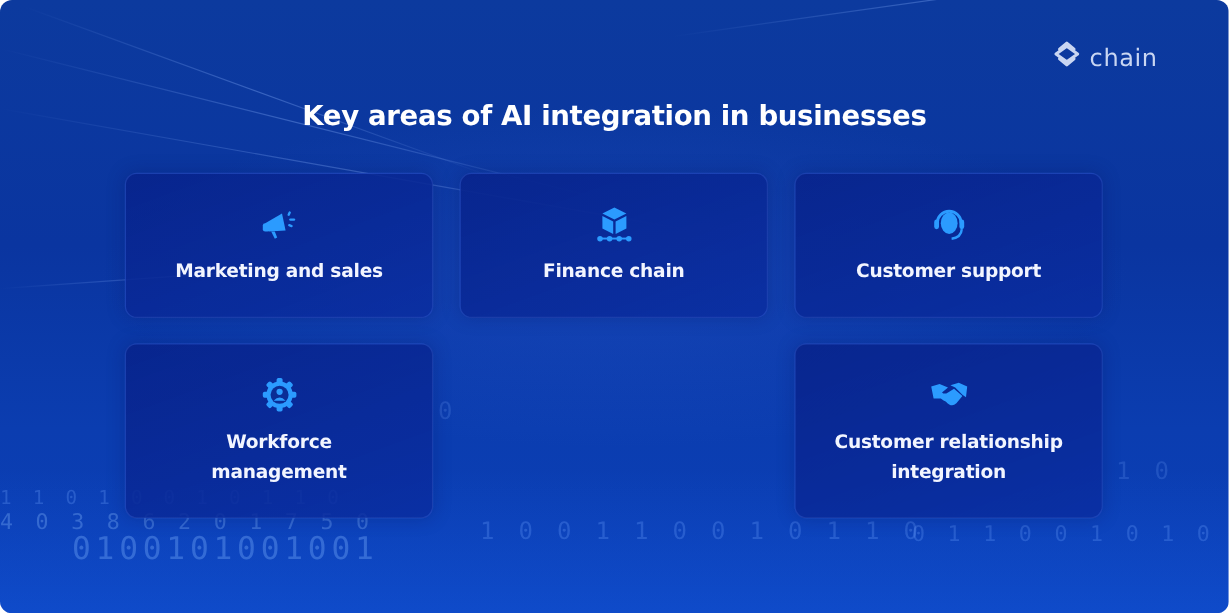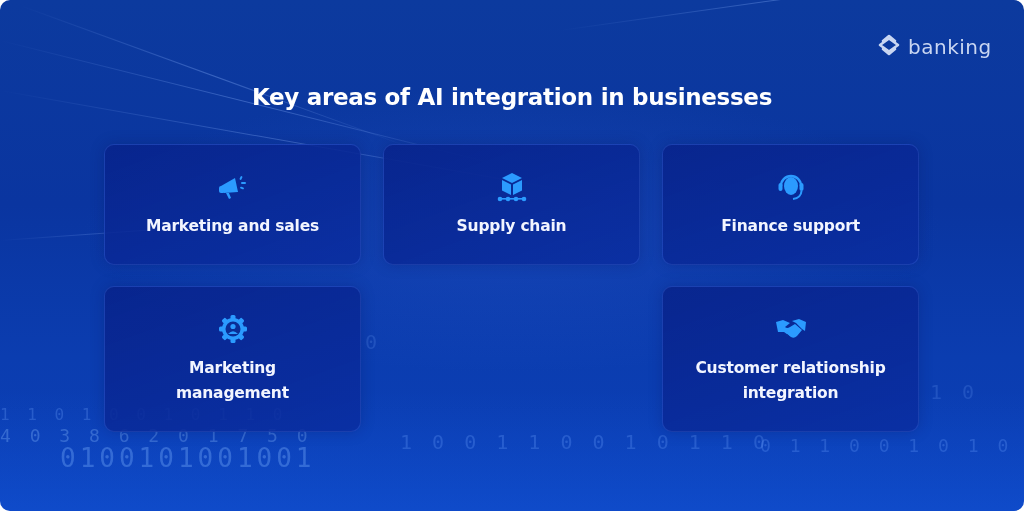--- a/index.html
+++ b/index.html
@@ -58,21 +58,21 @@
   <div class="glow-bottom"></div>
 
   <div class="logo">
     <span>
       <svg width="26" height="26" viewBox="0 0 26 26" fill="none" stroke="#c9d6f2" stroke-width="2.6" stroke-linecap="round" stroke-linejoin="round">
         <path d="M7 9 L13 4 L19 9"></path>
         <path d="M7 17 L13 22 L19 17"></path>
         <path d="M4 13 L13 6.5 L22 13 L13 19.5 Z"></path>
       </svg>
     </span>
-    <span class="logo-text">banking</span>
+    <span class="logo-text">chain</span>
   </div>
 
   <div class="title">Key areas of AI integration in businesses</div>
 
   <div class="card row1 c1">
     <div class="icon">
       <svg width="32" height="30" viewBox="0 0 32 30" fill="#2b9bff">
         <path d="M4 14 L18 6 L21 20 L7 21 Z"></path>
         <rect x="2" y="14" width="6" height="7" rx="2"></rect>
         <path d="M9 21 L12 27 L14 26 L12 21 Z"></path>
@@ -90,34 +90,34 @@
         <path d="M16 2 L26 7 L16 12 L6 7 Z"></path>
         <path d="M6 9 L15 13.5 L15 24 L6 19.5 Z"></path>
         <path d="M26 9 L17 13.5 L17 24 L26 19.5 Z"></path>
         <rect x="3" y="27" width="26" height="1.6"></rect>
         <circle cx="4" cy="28" r="2.3"></circle>
           <circle cx="12" cy="28" r="2.3"></circle>
           <circle cx="20" cy="28" r="2.3"></circle>
           <circle cx="28" cy="28" r="2.3"></circle>
       </svg>
     </div>
-    <div class="label">Supply chain</div>
+    <div class="label">Finance chain</div>
   </div>
 
   <div class="card row1 c3">
     <div class="icon">
       <svg width="32" height="32" viewBox="0 0 32 32" fill="none">
         <ellipse cx="16" cy="15" rx="7" ry="9" fill="#2b9bff"></ellipse>
         <path d="M6 15 A10 10 0 0 1 26 15" stroke="#2b9bff" stroke-width="2.4"></path>
         <rect x="3.5" y="12" width="4" height="8" rx="2" fill="#2b9bff"></rect>
         <rect x="24.5" y="12" width="4" height="8" rx="2" fill="#2b9bff"></rect>
         <path d="M26.5 20 Q26 27 18 28" stroke="#2b9bff" stroke-width="2"></path>
       </svg>
     </div>
-    <div class="label">Finance support</div>
+    <div class="label">Customer support</div>
   </div>
 
   <div class="card row2 c1">
     <div class="icon">
       <svg width="32" height="32" viewBox="0 0 32 32">
         <g fill="#2b9bff">
           <circle cx="16" cy="16" r="11"></circle>
           <rect x="13.5" y="2" width="5" height="6" rx="1.5"></rect>
           <rect x="13.5" y="24" width="5" height="6" rx="1.5"></rect>
           <rect x="2" y="13.5" width="6" height="5" rx="1.5"></rect>
@@ -125,21 +125,21 @@
           <rect x="13.5" y="2" width="5" height="6" rx="1.5" transform="rotate(45 16 16)"></rect>
           <rect x="13.5" y="2" width="5" height="6" rx="1.5" transform="rotate(135 16 16)"></rect>
           <rect x="13.5" y="2" width="5" height="6" rx="1.5" transform="rotate(225 16 16)"></rect>
           <rect x="13.5" y="2" width="5" height="6" rx="1.5" transform="rotate(315 16 16)"></rect>
         </g>
         <circle cx="16" cy="16" r="7.5" fill="#0a2d96"></circle>
         <circle cx="16" cy="13.5" r="2.6" fill="#2b9bff"></circle>
         <path d="M11 21 Q16 15.5 21 21 Z" fill="#2b9bff"></path>
       </svg>
     </div>
-    <div class="label">Marketing management</div>
+    <div class="label">Workforce management</div>
   </div>
 
 
   <div class="card row2 c3">
     <div class="icon">
       <svg width="32" height="26" viewBox="0 0 32 26" fill="#2b9bff">
         <path d="M1 6 L8 4 L15 7 L10 11 Q12 13 15 11 L20 8 L27 14 L22 20 Q19 23 16 21 L9 16 L3 16 Z"></path>
         <path d="M17 5 L24 3 L31 6 L30 15 L27 13 L21 7 Z"></path>
         <path d="M12 18 L14 19.5 L12 21.5 L10 20 Z" fill="#0a2d96"></path>
       </svg>

